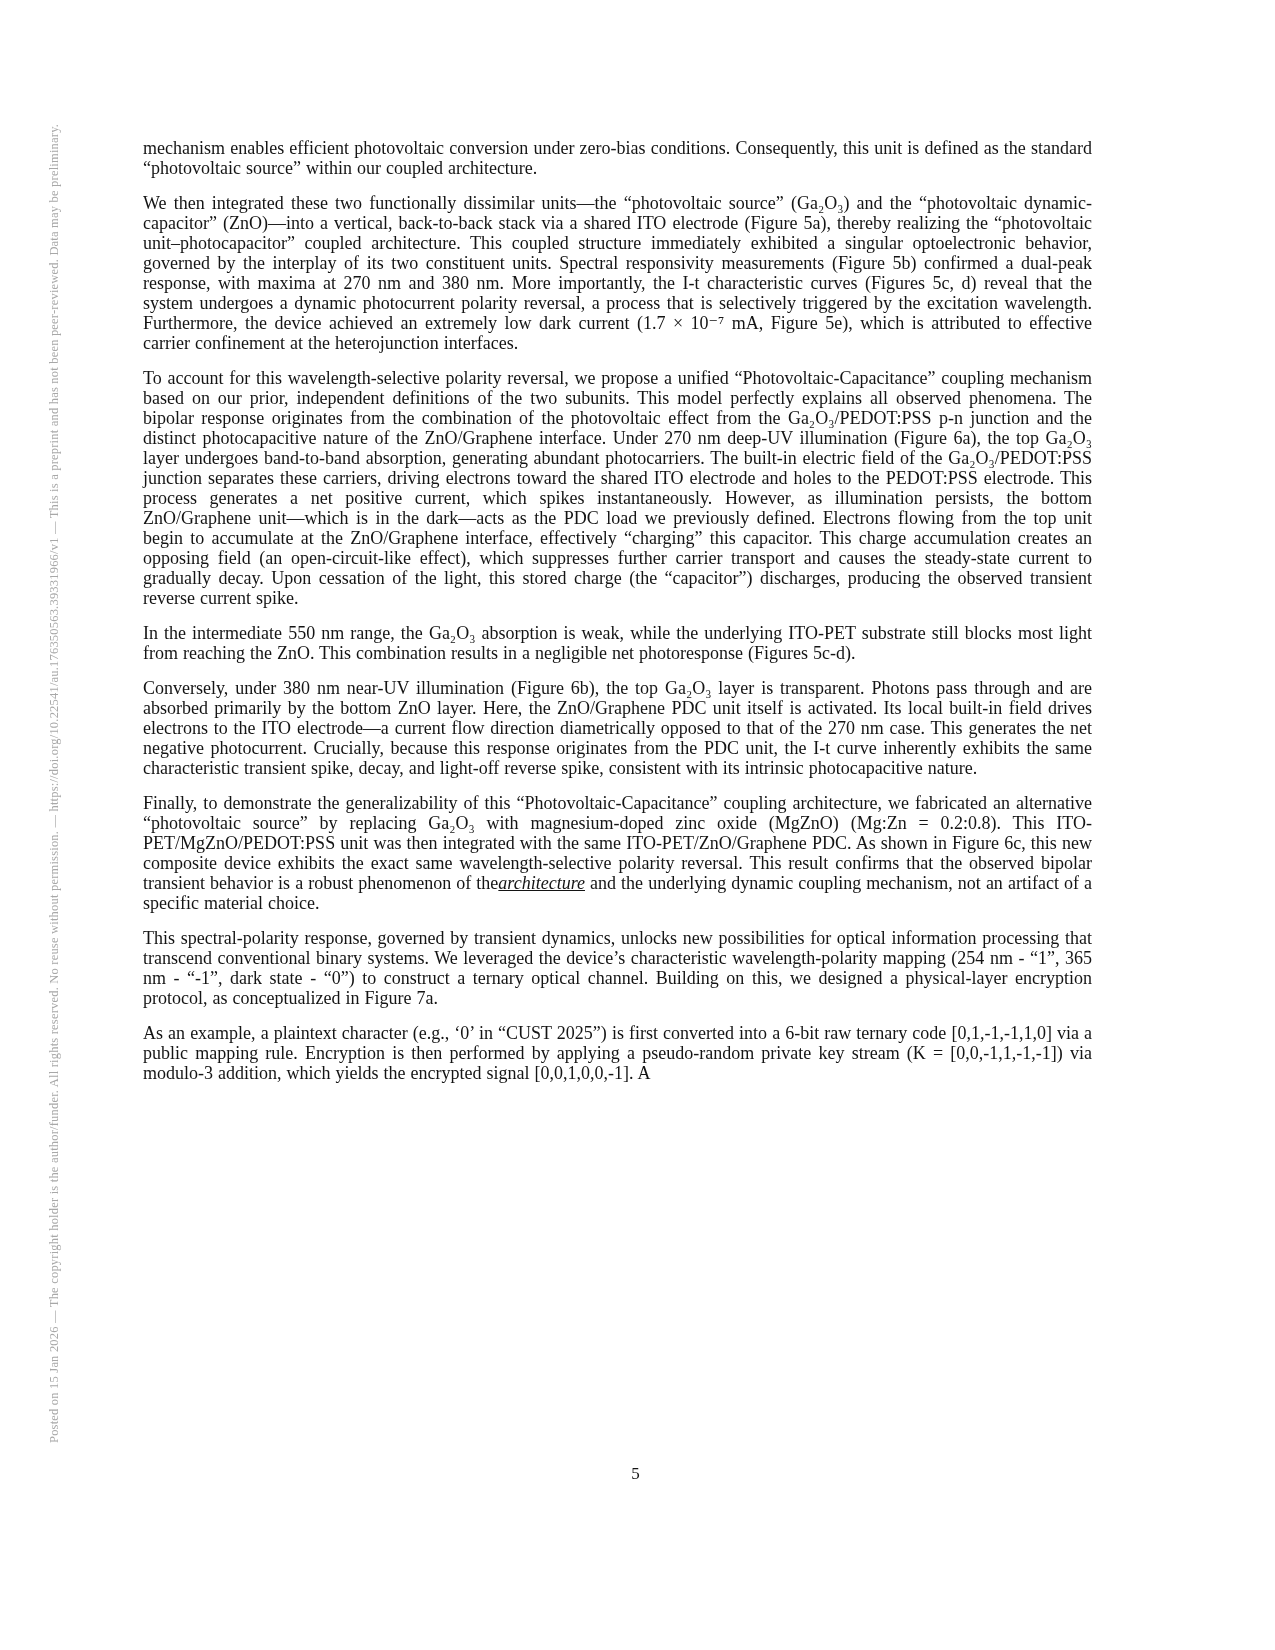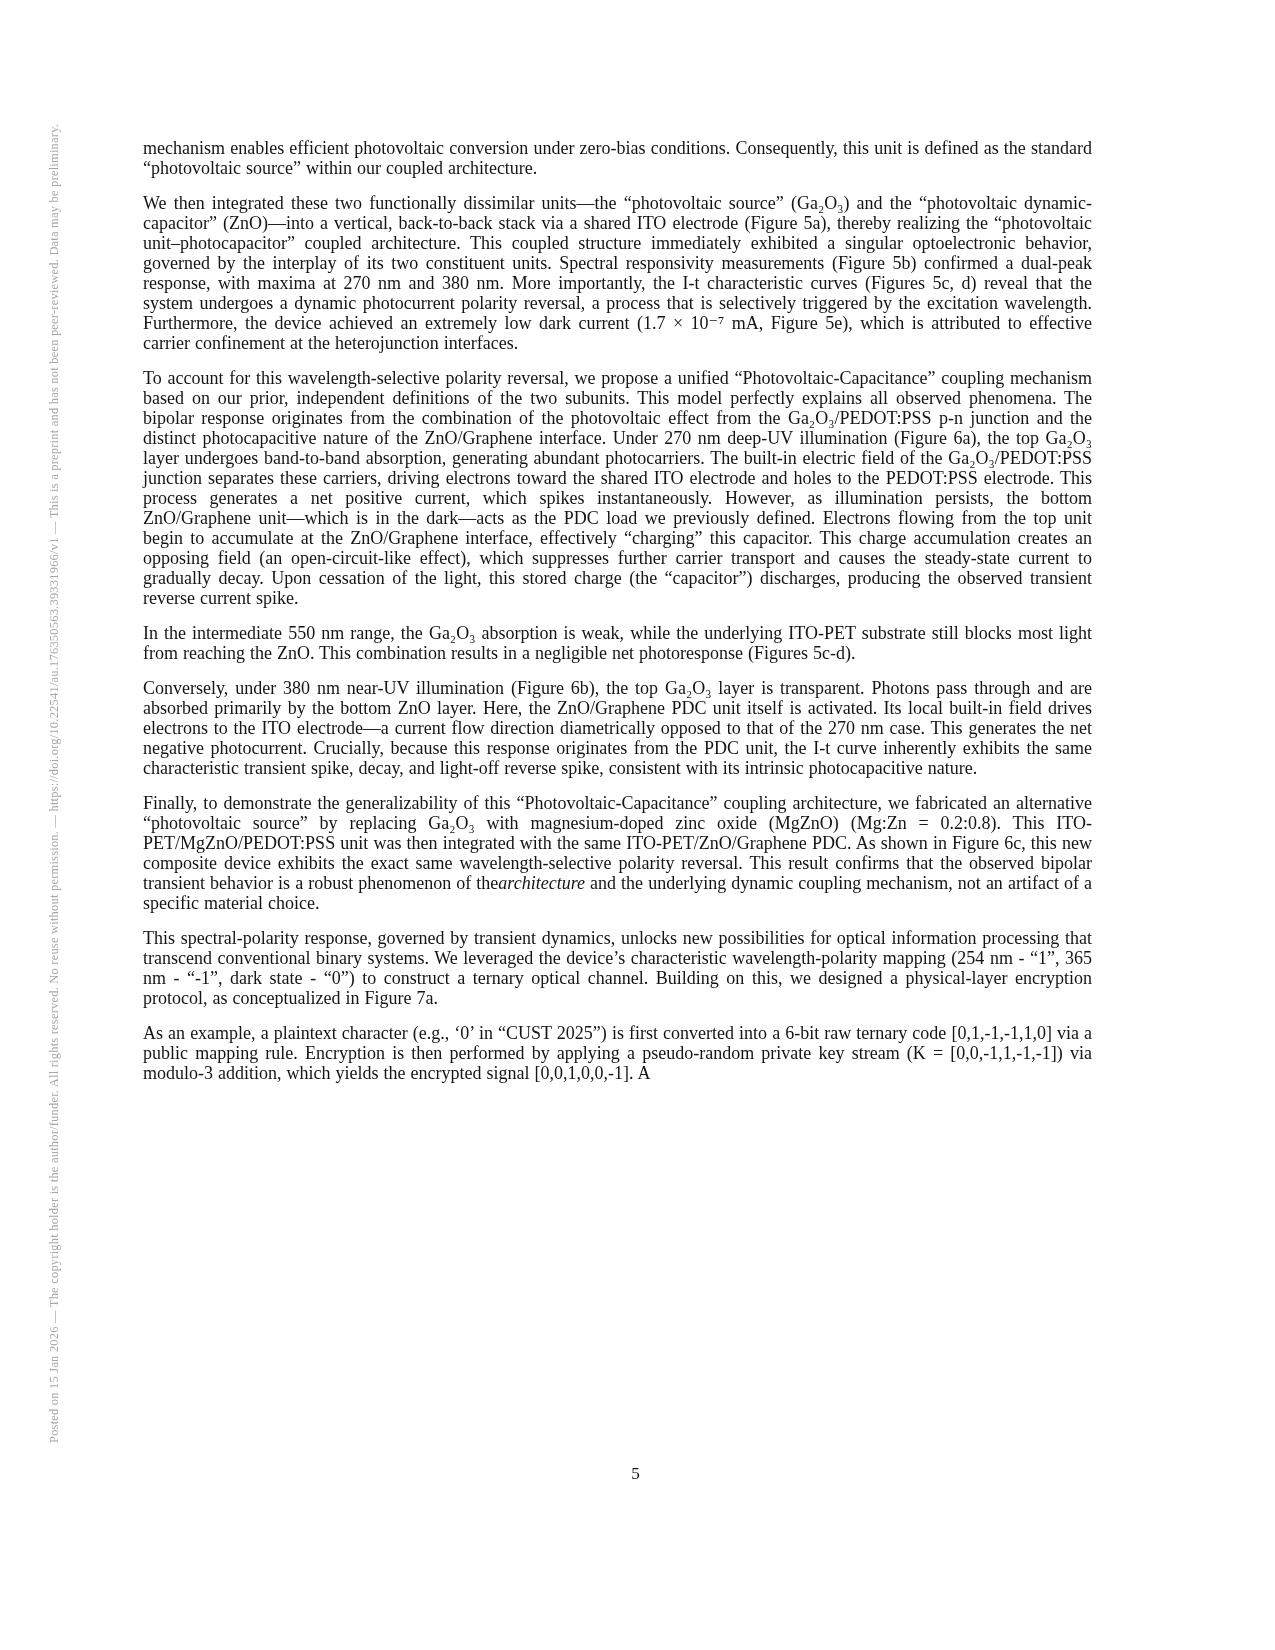--- a/index.html
+++ b/index.html
@@ -29,20 +29,21 @@
   .content p {
     margin: 0 0 15px 0;
     font-size: 18px;
     line-height: 20px;
     text-align: justify;
     color: #141414;
     word-spacing: 0.5px;
   }
   .content p em {
     font-style: italic;
+    text-decoration: underline;
   }
   .sidebar-note {
     position: absolute;
     left: 47px;
     top: 1443px;
     transform-origin: 0 0;
     transform: rotate(-90deg);
     white-space: nowrap;
     font-family: "Liberation Serif", "DejaVu Serif", serif;
     font-size: 12.5px;

